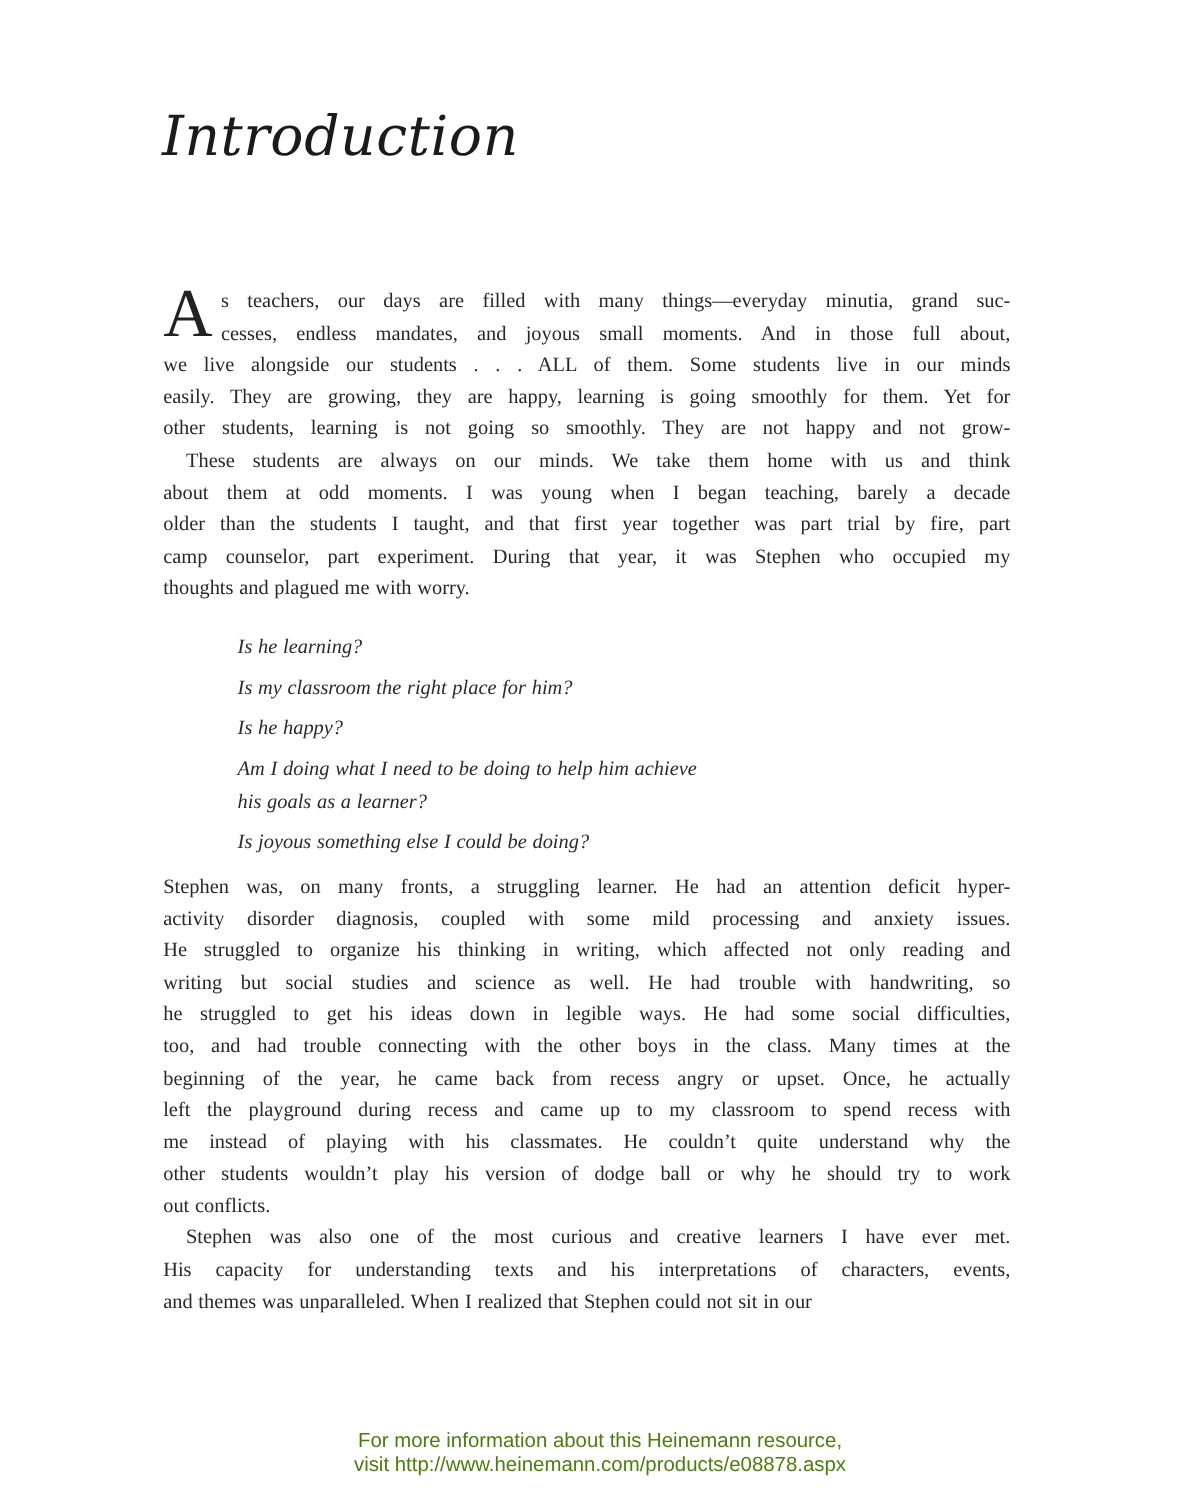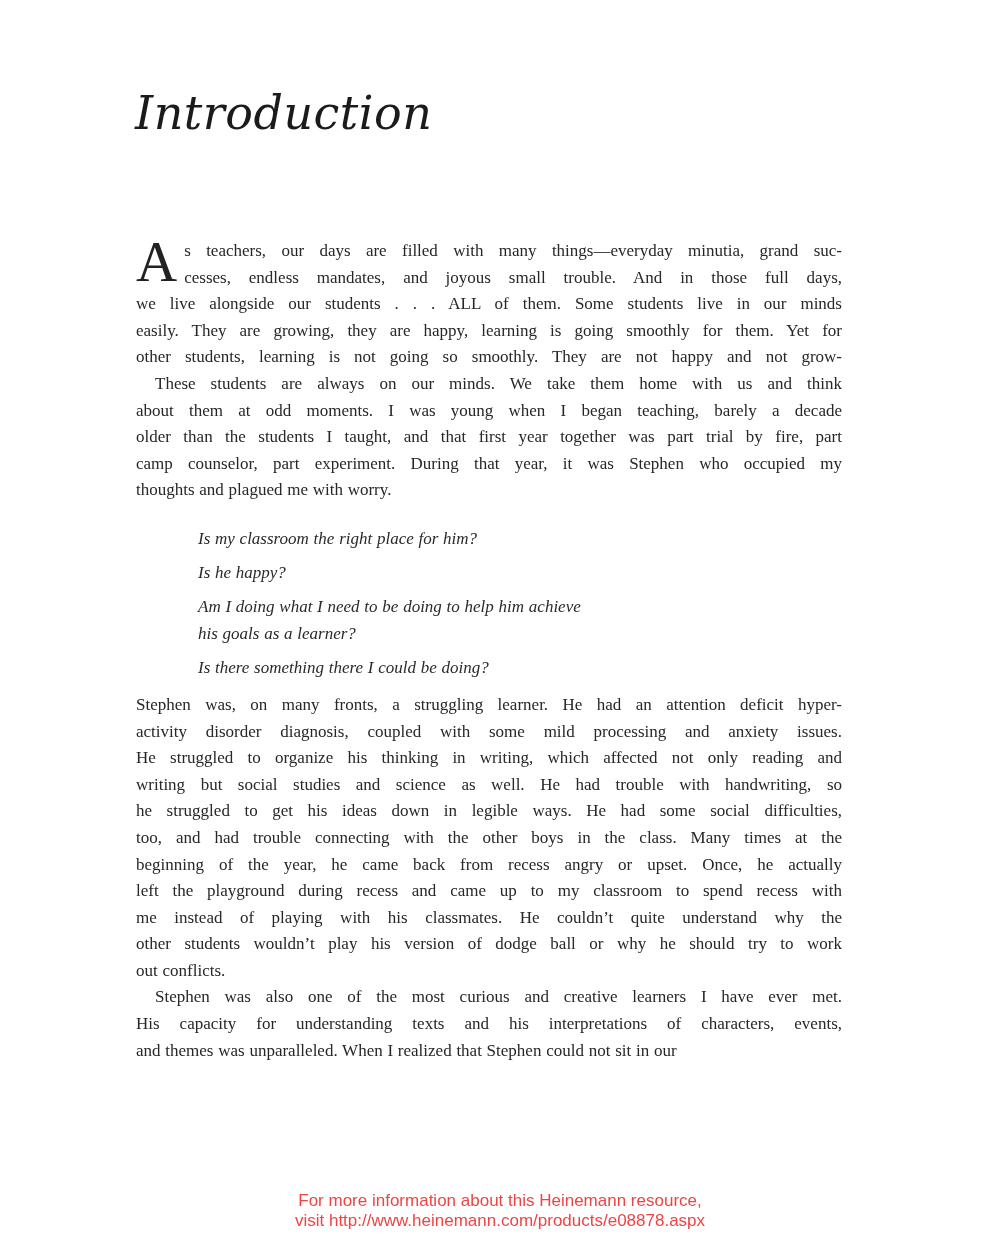--- a/index.html
+++ b/index.html
@@ -87,47 +87,50 @@
 
 <div class="page">
 
   <h1 class="page-title">Introduction</h1>
 
   <div class="content">
 
     <div class="para">
       <span class="dropcap">A</span>
     <div class="line jl">s teachers, our days are filled with many things—everyday minutia, grand suc-</div>
-        <div class="line jl">cesses, endless mandates, and joyous small trouble. And in those full days,</div>
+        <div class="line jl">cesses, endless mandates, and joyous small moments. And in those full about,</div>
         <div class="line jl">we live alongside our students . . . ALL of them. Some students live in our minds</div>
         <div class="line jl">easily. They are growing, they are happy, learning is going smoothly for them. Yet for</div>
         <div class="line jl">other students, learning is not going so smoothly. They are not happy and not grow-</div>
       </div>
 
     <div class="para">
         <div class="line jl fi">These students are always on our minds. We take them home with us and think</div>
         <div class="line jl">about them at odd moments. I was young when I began teaching, barely a decade</div>
         <div class="line jl">older than the students I taught, and that first year together was part trial by fire, part</div>
         <div class="line jl">camp counselor, part experiment. During that year, it was Stephen who occupied my</div>
         <div class="line">thoughts and plagued me with worry.</div>
       </div>
 
     <div class="questions">
       <div class="question">
+          <div class="line">Is he learning?</div>
+        </div>
+      <div class="question">
           <div class="line">Is my classroom the right place for him?</div>
         </div>
       <div class="question">
           <div class="line">Is he happy?</div>
         </div>
       <div class="question">
           <div class="line">Am I doing what I need to be doing to help him achieve</div>
           <div class="line">his goals as a learner?</div>
         </div>
       <div class="question">
-          <div class="line">Is there something there I could be doing?</div>
+          <div class="line">Is joyous something else I could be doing?</div>
         </div>
     </div>
 
     <div class="para">
         <div class="line jl">Stephen was, on many fronts, a struggling learner. He had an attention deficit hyper-</div>
         <div class="line jl">activity disorder diagnosis, coupled with some mild processing and anxiety issues.</div>
         <div class="line jl">He struggled to organize his thinking in writing, which affected not only reading and</div>
         <div class="line jl">writing but social studies and science as well. He had trouble with handwriting, so</div>
         <div class="line jl">he struggled to get his ideas down in legible ways. He had some social difficulties,</div>
         <div class="line jl">too, and had trouble connecting with the other boys in the class. Many times at the</div>
@@ -140,18 +143,18 @@
 
     <div class="para">
         <div class="line jl fi">Stephen was also one of the most curious and creative learners I have ever met.</div>
         <div class="line jl">His capacity for understanding texts and his interpretations of characters, events,</div>
         <div class="line">and themes was unparalleled. When I realized that Stephen could not sit in our</div>
       </div>
 
   </div>
 
 
-  <div class="footer-links" style="color: #ef4444;">
+  <div class="footer-links" style="color: #4d7c0f;">
     <div>For more information about this Heinemann resource,</div>
     <div>visit http://www.heinemann.com/products/e08878.aspx</div>
   </div>
 
 </div>
 
 </body></html>

